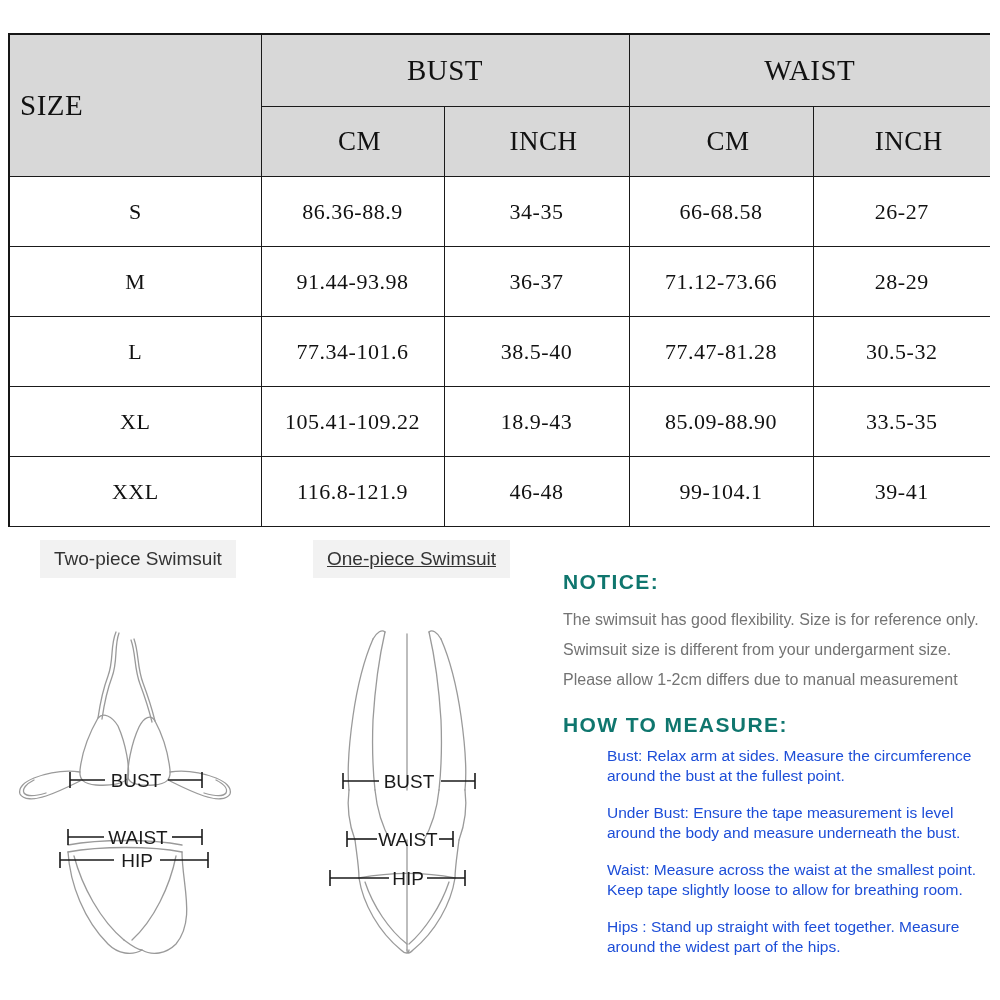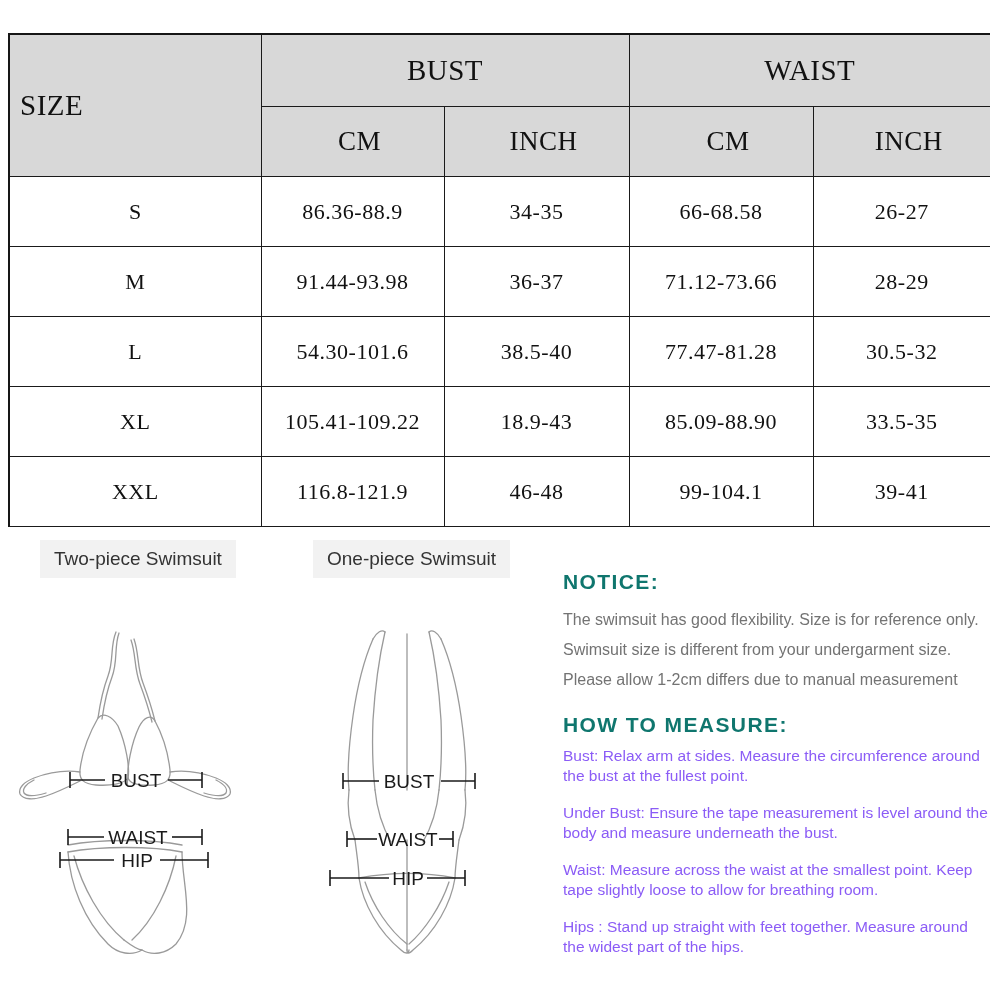--- a/index.html
+++ b/index.html
@@ -92,21 +92,21 @@
 
   .diagram-title {
     display: inline-block;
     background: #f2f2f2;
     color: #333333;
     font-size: 19px;
     padding: 8px 14px;
     white-space: nowrap;
   }
   .two-piece .diagram-title { margin-left: 30px; }
-  .one-piece .diagram-title { margin-left: 18px; }
+  .one-piece .diagram-title { margin-left: 18px; text-decoration: underline; }
 
   .svg-holder {
     display: block;
     margin-top: 6px;
   }
 
   
   .notice-col {
     position: absolute;
     left: 563px;
@@ -126,23 +126,24 @@
     margin-bottom: 10px;
   }
   .notice-line {
     font-size: 16px;
     color: #737373;
     line-height: 30px;
     white-space: nowrap;
   }
   .measure-para {
     font-size: 15.5px;
-    color: #8b5cf6;
+    color: #1d4ed8;
     line-height: 20px;
     margin-bottom: 17px;
+    margin-left: 44px;
   }
 </style>
 </head>
 <body>
 
 <div id="page">
 
   <div class="table-wrap">
     <table class="size-table">
       <colgroup>
@@ -174,21 +175,21 @@
         </tr>
         <tr>
           <td class="data-cell size-name">M</td>
           <td class="data-cell">91.44-93.98</td>
           <td class="data-cell">36-37</td>
           <td class="data-cell">71.12-73.66</td>
           <td class="data-cell">28-29</td>
         </tr>
         <tr>
           <td class="data-cell size-name">L</td>
-          <td class="data-cell">54.30-101.6</td>
+          <td class="data-cell">77.34-101.6</td>
           <td class="data-cell">38.5-40</td>
           <td class="data-cell">77.47-81.28</td>
           <td class="data-cell">30.5-32</td>
         </tr>
         <tr>
           <td class="data-cell size-name">XL</td>
           <td class="data-cell">105.41-109.22</td>
           <td class="data-cell">18.9-43</td>
           <td class="data-cell">85.09-88.90</td>
           <td class="data-cell">33.5-35</td>

